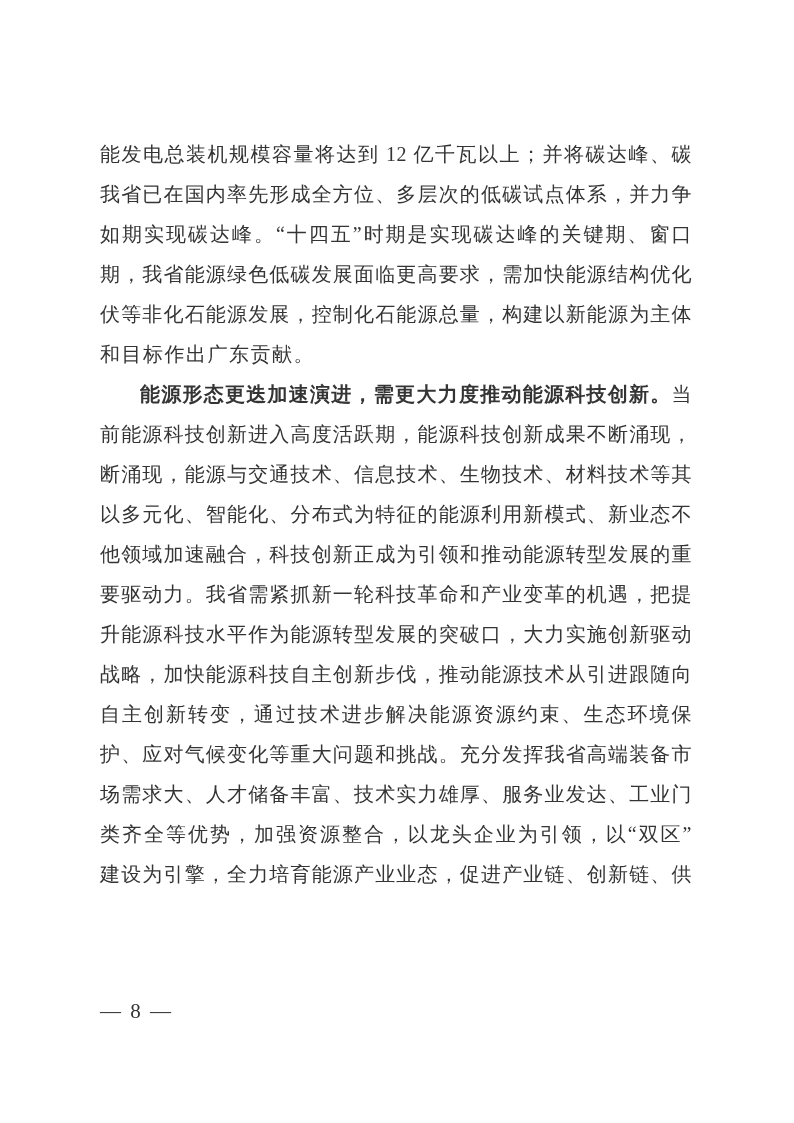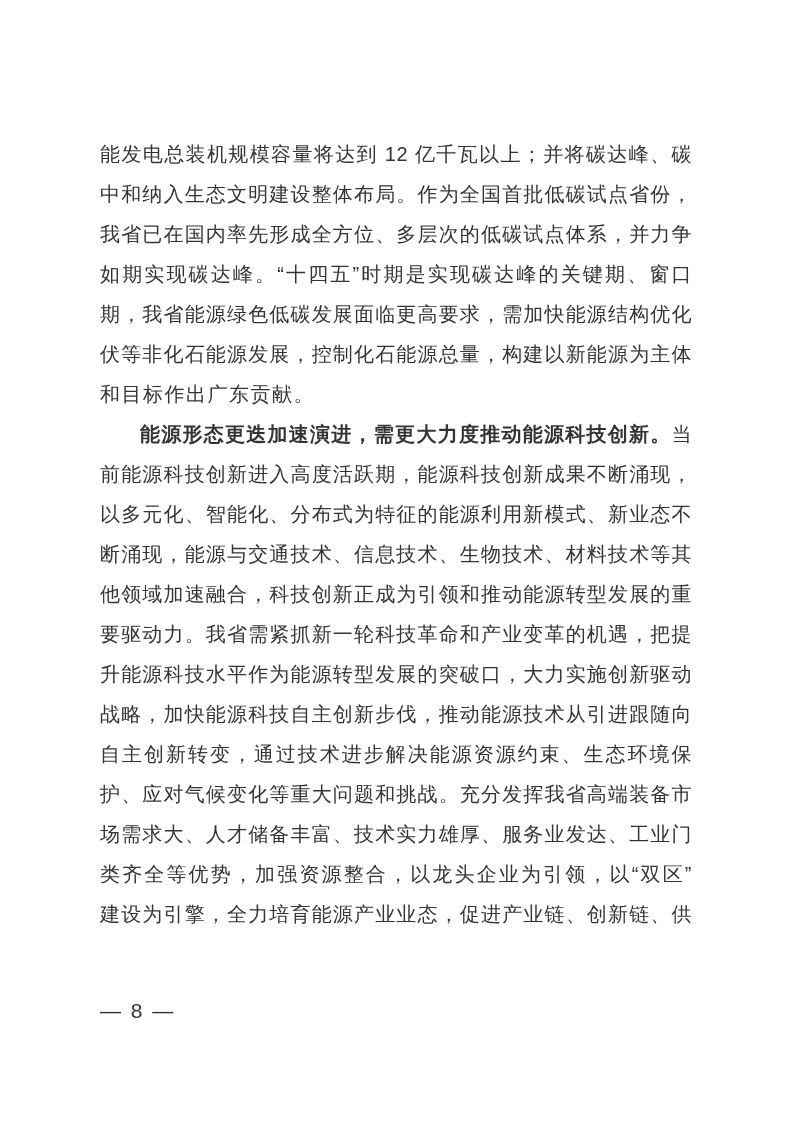--- a/index.html
+++ b/index.html
@@ -6,21 +6,21 @@
     margin: 0;
     padding: 0;
     background: #e8e8e8;
   }
   .page {
     position: relative;
     width: 794px;
     height: 1123px;
     margin: 0 auto;
     background: #ffffff;
-    font-family: Liberation Sans, sans-serif;
+    font-family: Liberation Serif, serif;
     color: #343434;
     overflow: hidden;
   }
   .text-block {
     position: absolute;
     left: 100px;
     top: 134px;
     width: 592px;
   }
   .line {
@@ -53,30 +53,29 @@
     letter-spacing: 2px;
     color: #343434;
   }
 </style>
 </head>
 <body>
 
 <div class="page">
   <div class="text-block">
       <div class="line">能发电总装机规模容量将达到 12 亿千瓦以上；并将碳达峰、碳</div>
-      <div class="line">中和纳入生态文明建设整体布局。作为全国首批低碳试点省份，</div>
       <div class="line">我省已在国内率先形成全方位、多层次的低碳试点体系，并力争</div>
       <div class="line">如期实现碳达峰。“十四五”时期是实现碳达峰的关键期、窗口</div>
       <div class="line">期，我省能源绿色低碳发展面临更高要求，需加快能源结构优化</div>
       <div class="line">伏等非化石能源发展，控制化石能源总量，构建以新能源为主体</div>
       <div class="line no-justify">和目标作出广东贡献。</div>
       <div class="line indent"><b>能源形态更迭加速演进，需更大力度推动能源科技创新。</b>当</div>
       <div class="line">前能源科技创新进入高度活跃期，能源科技创新成果不断涌现，</div>
+      <div class="line">断涌现，能源与交通技术、信息技术、生物技术、材料技术等其</div>
       <div class="line">以多元化、智能化、分布式为特征的能源利用新模式、新业态不</div>
-      <div class="line">断涌现，能源与交通技术、信息技术、生物技术、材料技术等其</div>
       <div class="line">他领域加速融合，科技创新正成为引领和推动能源转型发展的重</div>
       <div class="line">要驱动力。我省需紧抓新一轮科技革命和产业变革的机遇，把提</div>
       <div class="line">升能源科技水平作为能源转型发展的突破口，大力实施创新驱动</div>
       <div class="line">战略，加快能源科技自主创新步伐，推动能源技术从引进跟随向</div>
       <div class="line">自主创新转变，通过技术进步解决能源资源约束、生态环境保</div>
       <div class="line">护、应对气候变化等重大问题和挑战。充分发挥我省高端装备市</div>
       <div class="line">场需求大、人才储备丰富、技术实力雄厚、服务业发达、工业门</div>
       <div class="line">类齐全等优势，加强资源整合，以龙头企业为引领，以“双区”</div>
       <div class="line">建设为引擎，全力培育能源产业业态，促进产业链、创新链、供</div>
     </div>

